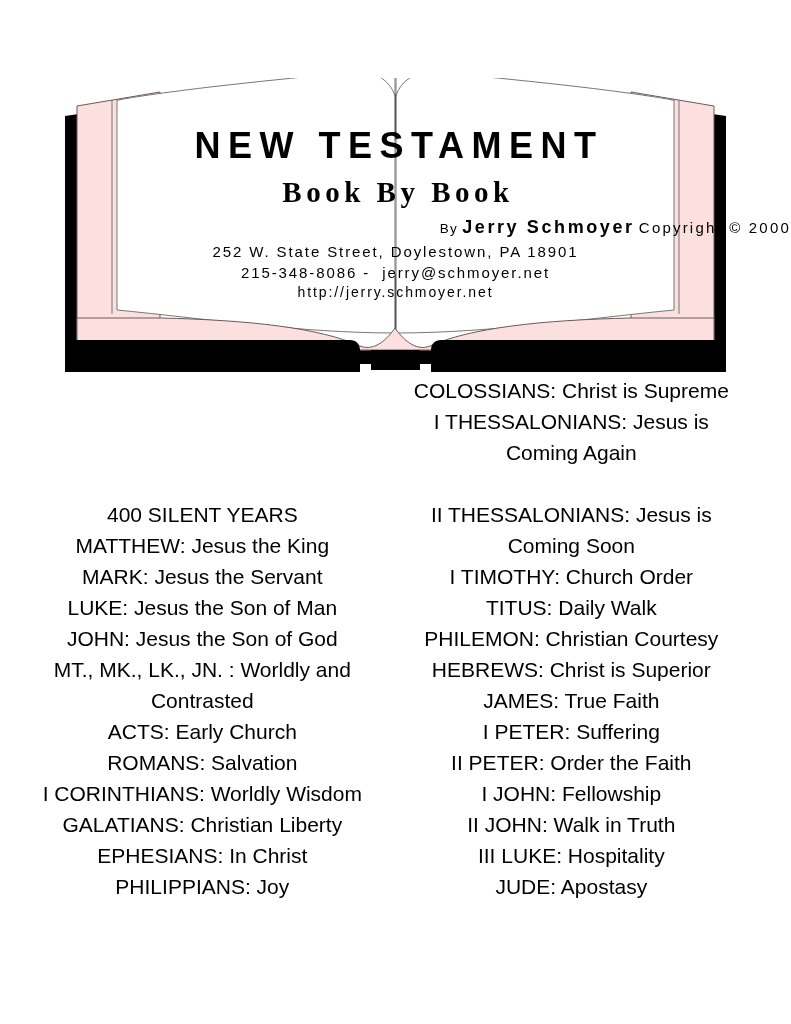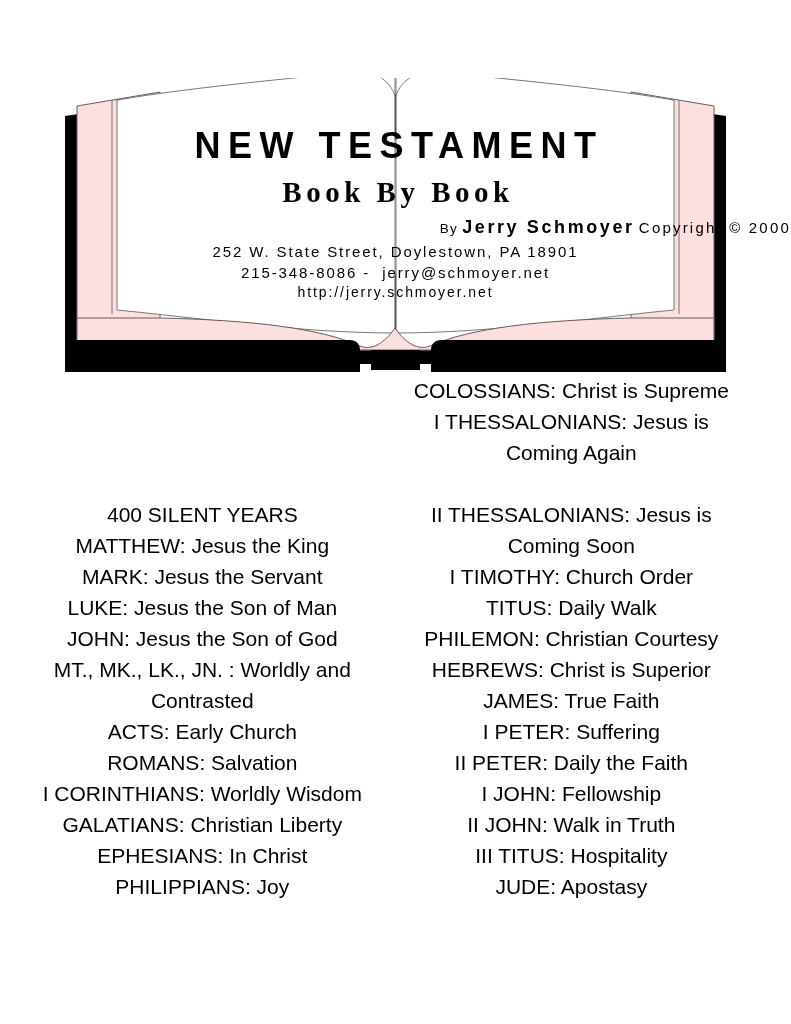--- a/index.html
+++ b/index.html
@@ -251,19 +251,19 @@
       <div class="list-entry">COLOSSIANS: Christ is Supreme</div>
       <div class="list-entry">I THESSALONIANS: Jesus is Coming Again</div>
       <div class="list-entry spacer"></div>
       <div class="list-entry">II THESSALONIANS: Jesus is Coming Soon</div>
       <div class="list-entry">I TIMOTHY: Church Order</div>
       <div class="list-entry">TITUS: Daily Walk</div>
       <div class="list-entry">PHILEMON: Christian Courtesy</div>
       <div class="list-entry">HEBREWS: Christ is Superior</div>
       <div class="list-entry">JAMES: True Faith</div>
       <div class="list-entry">I PETER: Suffering</div>
-      <div class="list-entry">II PETER: Daily the Faith</div>
+      <div class="list-entry">II PETER: Order the Faith</div>
       <div class="list-entry">I JOHN: Fellowship</div>
       <div class="list-entry">II JOHN: Walk in Truth</div>
-      <div class="list-entry">III TITUS: Hospitality</div>
+      <div class="list-entry">III LUKE: Hospitality</div>
       <div class="list-entry">JUDE: Apostasy</div>
     </div>
 </div>
 
 </body></html>

